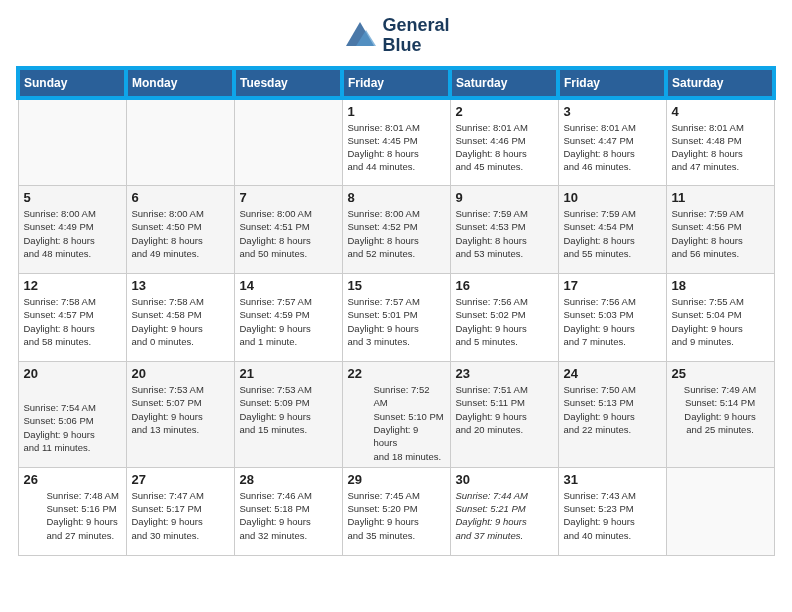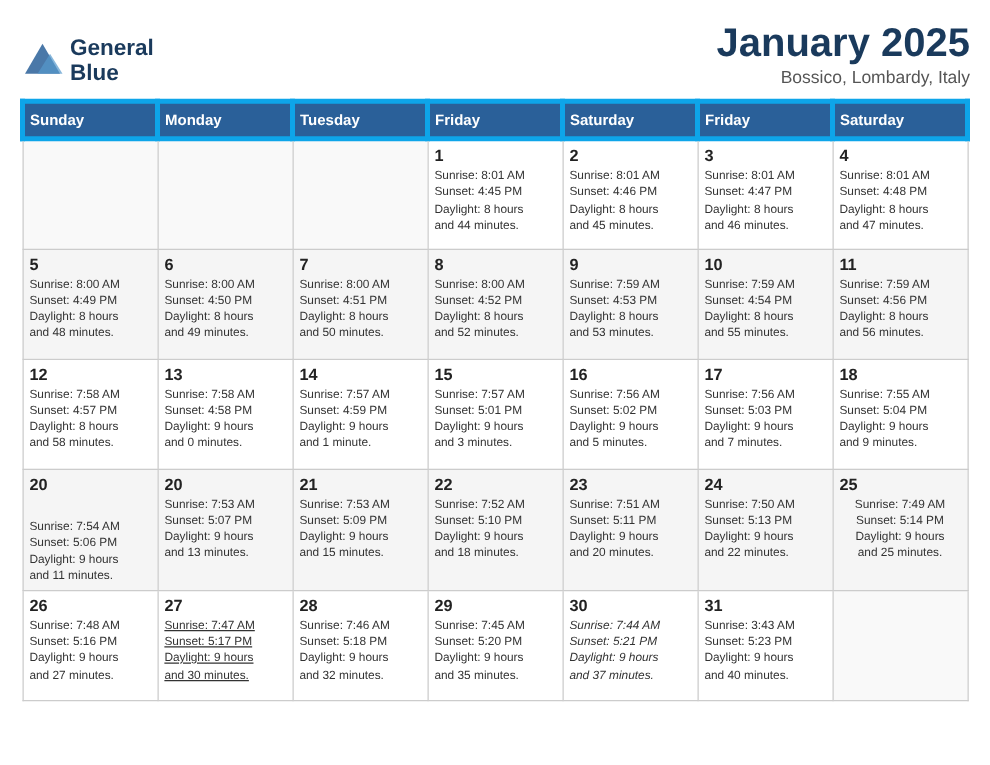--- a/index.html
+++ b/index.html
@@ -6,22 +6,23 @@
     body {
       font-family: Arial, sans-serif;
       background: #fff;
       width: 792px;
       min-height: 612px;
       padding: 16px;
     }
     .header {
       display: flex;
       justify-content: space-between;
-      align-items: flex-end;
+      align-items: center;
       margin-bottom: 10px;
+      flex-direction: column;
     }
     .logo {
       display: flex;
       align-items: center;
     }
     .logo-text {
       font-size: 18px;
       font-weight: bold;
       color: #1a3a5c;
       line-height: 1.1;
@@ -93,24 +94,20 @@
     <svg class="logo-icon" viewBox="0 0 36 36">
       <rect width="36" height="36" fill="white"></rect>
       <polygon points="18,4 32,28 4,28" fill="#2a6099" opacity="0.85"></polygon>
       <polygon points="24,12 34,28 14,28" fill="#5599cc" opacity="0.7"></polygon>
     </svg>
     <div class="logo-text">
       <div>General</div>
       <div>Blue</div>
     </div>
   </div>
-  <div class="title-block">
-    <div class="month-title">January 2025</div>
-    <div class="location">Bossico, Lombardy, Italy</div>
-  </div>
 </div>
 
 <table>
   <thead>
     <tr>
     <th>Sunday</th>
         <th>Monday</th>
         <th>Tuesday</th>
         <th>Friday</th>
         <th>Saturday</th>
@@ -271,21 +268,21 @@
         </td>
         <td>
           <span class="day-num">21</span>
           <div class="day-info" style="white-space: pre-line;">Sunrise: 7:53 AM
 Sunset: 5:09 PM
 Daylight: 9 hours
 and 15 minutes.</div>
         </td>
         <td>
           <span class="day-num">22</span>
-          <div class="day-info" style="white-space: pre-line;">Sunrise: 7:52 AM
+          <div class="day-info" style="white-space: pre-line; margin-left: 26px;">Sunrise: 7:52 AM
 Sunset: 5:10 PM
 Daylight: 9 hours
 and 18 minutes.</div>
         </td>
         <td>
           <span class="day-num">23</span>
           <div class="day-info" style="white-space: pre-line;">Sunrise: 7:51 AM
 Sunset: 5:11 PM
 Daylight: 9 hours
 and 20 minutes.</div>
@@ -301,28 +298,28 @@
           <span class="day-num">25</span>
           <div class="day-info" style="white-space: pre-line; text-align: center;">Sunrise: 7:49 AM
 Sunset: 5:14 PM
 Daylight: 9 hours
 and 25 minutes.</div>
         </td>
       </tr>
       <tr>
         <td>
           <span class="day-num">26</span>
-          <div class="day-info" style="white-space: pre-line;">Sunrise: 7:48 AM
+          <div class="day-info" style="white-space: pre-line; margin-left: 23px;">Sunrise: 7:48 AM
 Sunset: 5:16 PM
 Daylight: 9 hours
 and 27 minutes.</div>
         </td>
         <td>
           <span class="day-num">27</span>
-          <div class="day-info" style="white-space: pre-line; text-decoration: underline;">Sunrise: 7:47 AM
+          <div class="day-info" style="white-space: pre-line;">Sunrise: 7:47 AM
 Sunset: 5:17 PM
 Daylight: 9 hours
 and 30 minutes.</div>
         </td>
         <td>
           <span class="day-num">28</span>
           <div class="day-info" style="white-space: pre-line;">Sunrise: 7:46 AM
 Sunset: 5:18 PM
 Daylight: 9 hours
 and 32 minutes.</div>
@@ -336,21 +333,21 @@
         </td>
         <td>
           <span class="day-num">30</span>
           <div class="day-info" style="white-space: pre-line; font-style: italic;">Sunrise: 7:44 AM
 Sunset: 5:21 PM
 Daylight: 9 hours
 and 37 minutes.</div>
         </td>
         <td>
           <span class="day-num">31</span>
-          <div class="day-info" style="white-space: pre-line;">Sunrise: 3:43 AM
+          <div class="day-info" style="white-space: pre-line;">Sunrise: 7:43 AM
 Sunset: 5:23 PM
 Daylight: 9 hours
 and 40 minutes.</div>
         </td>
         <td class="empty-cell"></td>
       </tr>
     </tbody>
 </table>
 
 </body></html>

